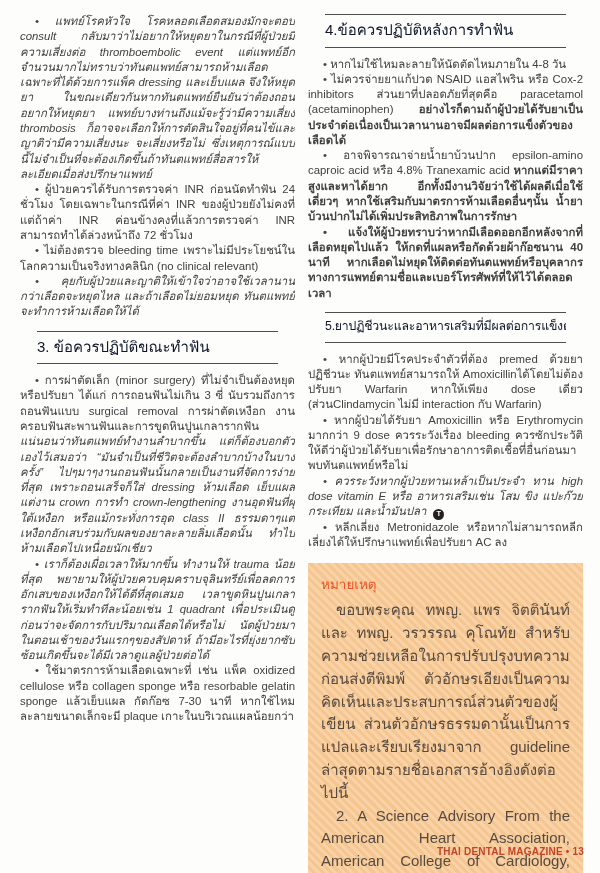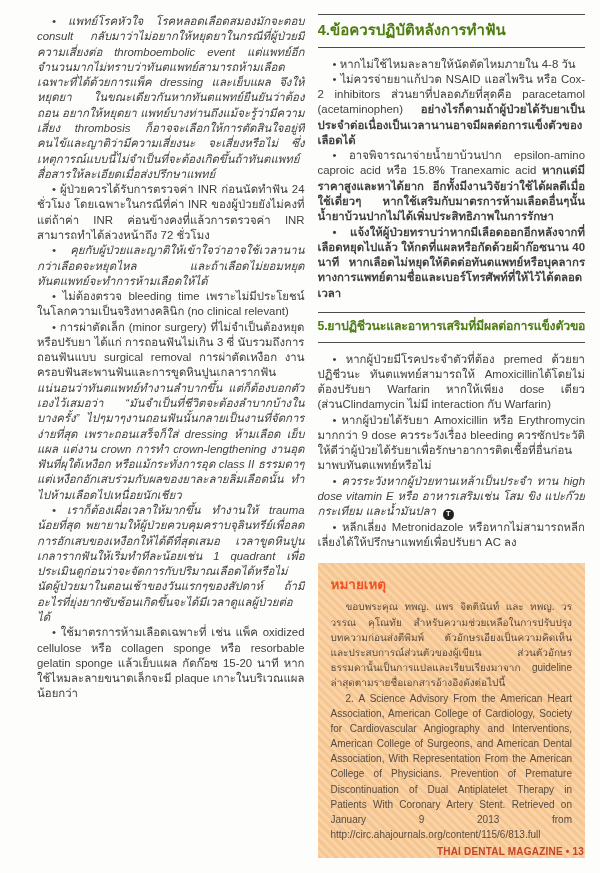--- a/index.html
+++ b/index.html
@@ -6,21 +6,21 @@
   html, body { width: 600px; height: 873px; }
   body {
     background: #fdfdfc;
     font-family: "Liberation Sans", "DejaVu Sans", sans-serif;
     position: relative;
     overflow: hidden;
   }
   .page {
     position: absolute;
     inset: 0;
-    padding: 14px 15px 0 37px;
+    padding: 14px 15px 0 20px;
   }
   .columns {
     display: flex;
     gap: 13px;
   }
   .col { width: 275px; overflow: hidden; }
 
   
   .para {
     font-size: 11.4px;
@@ -45,28 +45,28 @@
     align-items: center;
     justify-content: center;
     margin-left: 7px;
     vertical-align: -1px;
     text-indent: 0;
   }
 
   
   .section-heading {
     display: block;
-    color: #4d7c0f;
-    font-weight: bold;
+    color: #0f172a;
+    font-weight: normal;
     font-size: 15px;
     line-height: 1.1;
     border-top: 1px solid #4d4d4f;
     border-bottom: 1px solid #4d4d4f;
     padding: 7px 0 8px;
-    margin: 11px 0 9px;
+    margin: 11px 17px 9px;
   }
   .section-heading.top { margin-top: 0; }
   .section-heading.tight {
     font-size: 12.3px;
     letter-spacing: -0.2px;
     white-space: nowrap;
     overflow: hidden;
   }
 
   
@@ -74,26 +74,26 @@
     margin-top: 13px;
     padding: 10px 13px 16px;
     background: repeating-linear-gradient(
       45deg,
       #f6c691 0px, #f6c691 3px,
       #f9d3a7 3px, #f9d3a7 6px
     );
   }
   .note-title {
     color: #ef5226;
-    font-weight: bold;
+    font-weight: normal;
     font-size: 13.5px;
     margin-bottom: 4px;
   }
   .note-box .para {
-    font-size: 10px;
+    font-size: 15px;
     line-height: 1.52;
     color: #564a40;
   }
 
   
   .footer {
     position: absolute;
     right: 16px;
     bottom: 16px;
     font-size: 10px;
@@ -106,39 +106,40 @@
 </head>
 <body>
 
 <div class="page">
   <div class="columns">
 
     <div class="col">
       <div>
           <p class="para"><span class="seg-i">• แพทย์โรคหัวใจ โรคหลอดเลือดสมองมักจะตอบ consult กลับมาว่าไม่อยากให้หยุดยาในกรณีที่ผู้ป่วยมีความเสี่ยงต่อ thromboembolic event แต่แพทย์อีกจำนวนมากไม่ทราบว่าทันตแพทย์สามารถห้ามเลือดเฉพาะที่ได้ด้วยการแพ็ค dressing และเย็บแผล จึงให้หยุดยา ในขณะเดียวกันหากทันตแพทย์ยืนยันว่าต้องถอน อยากให้หยุดยา แพทย์บางท่านถึงแม้จะรู้ว่ามีความเสี่ยง thrombosis ก็อาจจะเลือกให้การตัดสินใจอยู่ที่คนไข้และญาติว่ามีความเสี่ยงนะ จะเสี่ยงหรือไม่ ซึ่งเหตุการณ์แบบนี้ไม่จำเป็นที่จะต้องเกิดขึ้นถ้าทันตแพทย์สื่อสารให้ละเอียดเมื่อส่งปรึกษาแพทย์</span></p>
           <p class="para"><span class="seg-n">• ผู้ป่วยควรได้รับการตรวจค่า INR ก่อนนัดทำฟัน 24 ชั่วโมง โดยเฉพาะในกรณีที่ค่า INR ของผู้ป่วยยังไม่คงที่ แต่ถ้าค่า INR ค่อนข้างคงที่แล้วการตรวจค่า INR สามารถทำได้ล่วงหน้าถึง 72 ชั่วโมง</span></p>
+          <p class="para"><span class="seg-n">• ไม่ต้องตรวจ bleeding time เพราะไม่มีประโยชน์ในโลกความเป็นจริงทางคลินิก (no clinical relevant)</span></p>
           <p class="para"><span class="seg-i">• คุยกับผู้ป่วยและญาติให้เข้าใจว่าอาจใช้เวลานานกว่าเลือดจะหยุดไหล และถ้าเลือดไม่ยอมหยุด ทันตแพทย์จะทำการห้ามเลือดให้ได้</span></p>
-          <p class="para"><span class="seg-n">• ไม่ต้องตรวจ bleeding time เพราะไม่มีประโยชน์ในโลกความเป็นจริงทางคลินิก (no clinical relevant)</span></p>
         </div>
 
+      <h2 class="section-heading">3. ข้อควรปฏิบัติขณะทำฟัน</h2>
 
       <div>
           <p class="para"><span class="seg-n">• การผ่าตัดเล็ก (minor surgery) ที่ไม่จำเป็นต้องหยุดหรือปรับยา ได้แก่ การถอนฟันไม่เกิน 3 ซี่ นับรวมถึงการถอนฟันแบบ surgical removal การผ่าตัดเหงือก งานครอบฟันสะพานฟันและการขูดหินปูนเกลารากฟัน </span><span class="seg-i">แน่นอนว่าทันตแพทย์ทำงานลำบากขึ้น แต่ก็ต้องบอกตัวเองไว้เสมอว่า “มันจำเป็นที่ชีวิตจะต้องลำบากบ้างในบางครั้ง” ไปๆมาๆงานถอนฟันนั้นกลายเป็นงานที่จัดการง่ายที่สุด เพราะถอนเสร็จก็ใส่ dressing ห้ามเลือด เย็บแผล แต่งาน crown การทำ crown-lengthening งานอุดฟันที่ผุใต้เหงือก หรือแม้กระทั่งการอุด class II ธรรมดาๆแต่เหงือกอักเสบร่วมกับผลของยาละลายลิ่มเลือดนั้น ทำไปห้ามเลือดไปเหนื่อยนักเชียว</span></p>
           <p class="para"><span class="seg-i">• เราก็ต้องเผื่อเวลาให้มากขึ้น ทำงานให้ trauma น้อยที่สุด พยายามให้ผู้ป่วยควบคุมคราบจุลินทรีย์เพื่อลดการอักเสบของเหงือกให้ได้ดีที่สุดเสมอ เวลาขูดหินปูนเกลารากฟันให้เริ่มทำทีละน้อยเช่น 1 quadrant เพื่อประเมินดูก่อนว่าจะจัดการกับปริมาณเลือดได้หรือไม่ นัดผู้ป่วยมาในตอนเช้าของวันแรกๆของสัปดาห์ ถ้ามีอะไรที่ยุ่งยากซับซ้อนเกิดขึ้นจะได้มีเวลาดูแลผู้ป่วยต่อได้</span></p>
-          <p class="para"><span class="seg-n">• ใช้มาตรการห้ามเลือดเฉพาะที่ เช่น แพ็ค oxidized cellulose หรือ collagen sponge หรือ resorbable gelatin sponge แล้วเย็บแผล กัดก๊อซ 15-20 นาที หากใช้ไหมละลายขนาดเล็กจะมี plaque เกาะในบริเวณแผลน้อยกว่า</span></p>
+          <p class="para"><span class="seg-n">• ใช้มาตรการห้ามเลือดเฉพาะที่ เช่น แพ็ค oxidized cellulose หรือ collagen sponge หรือ resorbable gelatin sponge แล้วเย็บแผล กัดก๊อซ 7-30 นาที หากใช้ไหมละลายขนาดเล็กจะมี plaque เกาะในบริเวณแผลน้อยกว่า</span></p>
         </div>
     </div>
 
     <div class="col">
       <h2 class="section-heading top">4.ข้อควรปฏิบัติหลังการทำฟัน</h2>
 
       <div>
           <p class="para"><span class="seg-n">• หากไม่ใช้ไหมละลายให้นัดตัดไหมภายใน 4-8 วัน</span></p>
           <p class="para"><span class="seg-n">• ไม่ควรจ่ายยาแก้ปวด NSAID แอสไพริน หรือ Cox-2 inhibitors ส่วนยาที่ปลอดภัยที่สุดคือ paracetamol (acetaminophen) </span><span class="seg-b">อย่างไรก็ตามถ้าผู้ป่วยได้รับยาเป็นประจำต่อเนื่องเป็นเวลานานอาจมีผลต่อการแข็งตัวของเลือดได้</span></p>
-          <p class="para"><span class="seg-n">• อาจพิจารณาจ่ายน้ำยาบ้วนปาก epsilon-amino caproic acid หรือ 15.8% Tranexamic acid </span><span class="seg-b">หากแต่มีราคาสูงและหาได้ยาก อีกทั้งมีงานวิจัยว่าใช้ได้ผลดีเมื่อใช้เดี่ยวๆ หากใช้เสริมกับมาตรการห้ามเลือดอื่นๆนั้น น้ำยาบ้วนปากไม่ได้เพิ่มประสิทธิภาพในการรักษา</span></p>
+          <p class="para"><span class="seg-n">• อาจพิจารณาจ่ายน้ำยาบ้วนปาก epsilon-amino caproic acid หรือ 4.8% Tranexamic acid </span><span class="seg-b">หากแต่มีราคาสูงและหาได้ยาก อีกทั้งมีงานวิจัยว่าใช้ได้ผลดีเมื่อใช้เดี่ยวๆ หากใช้เสริมกับมาตรการห้ามเลือดอื่นๆนั้น น้ำยาบ้วนปากไม่ได้เพิ่มประสิทธิภาพในการรักษา</span></p>
           <p class="para"><span class="seg-b">• แจ้งให้ผู้ป่วยทราบว่าหากมีเลือดออกอีกหลังจากที่เลือดหยุดไปแล้ว ให้กดที่แผลหรือกัดด้วยผ้าก๊อซนาน 40 นาที หากเลือดไม่หยุดให้ติดต่อทันตแพทย์หรือบุคลากรทางการแพทย์ตามชื่อและเบอร์โทรศัพท์ที่ให้ไว้ได้ตลอดเวลา</span></p>
         </div>
 
       <h2 class="section-heading tight">5.ยาปฏิชีวนะและอาหารเสริมที่มีผลต่อการแข็งตัวของเลือด</h2>
 
       <div>
           <p class="para"><span class="seg-n">• หากผู้ป่วยมีโรคประจำตัวที่ต้อง premed ด้วยยาปฏิชีวนะ ทันตแพทย์สามารถให้ Amoxicillinได้โดยไม่ต้องปรับยา Warfarin หากให้เพียง dose เดียว (ส่วนClindamycin ไม่มี interaction กับ Warfarin)</span></p>
           <p class="para"><span class="seg-n">• หากผู้ป่วยได้รับยา Amoxicillin หรือ Erythromycin มากกว่า 9 dose ควรระวังเรื่อง bleeding ควรซักประวัติให้ดีว่าผู้ป่วยได้รับยาเพื่อรักษาอาการติดเชื้อที่อื่นก่อนมาพบทันตแพทย์หรือไม่</span></p>
           <p class="para"><span class="seg-i">• ควรระวังหากผู้ป่วยทานเหล้าเป็นประจำ ทาน high dose vitamin E หรือ อาหารเสริมเช่น โสม ขิง แปะก๊วย กระเทียม และน้ำมันปลา</span><span class="seg-icon">T</span></p>
           <p class="para"><span class="seg-n">• หลีกเลี่ยง Metronidazole หรือหากไม่สามารถหลีกเลี่ยงได้ให้ปรึกษาแพทย์เพื่อปรับยา AC ลง</span></p>

